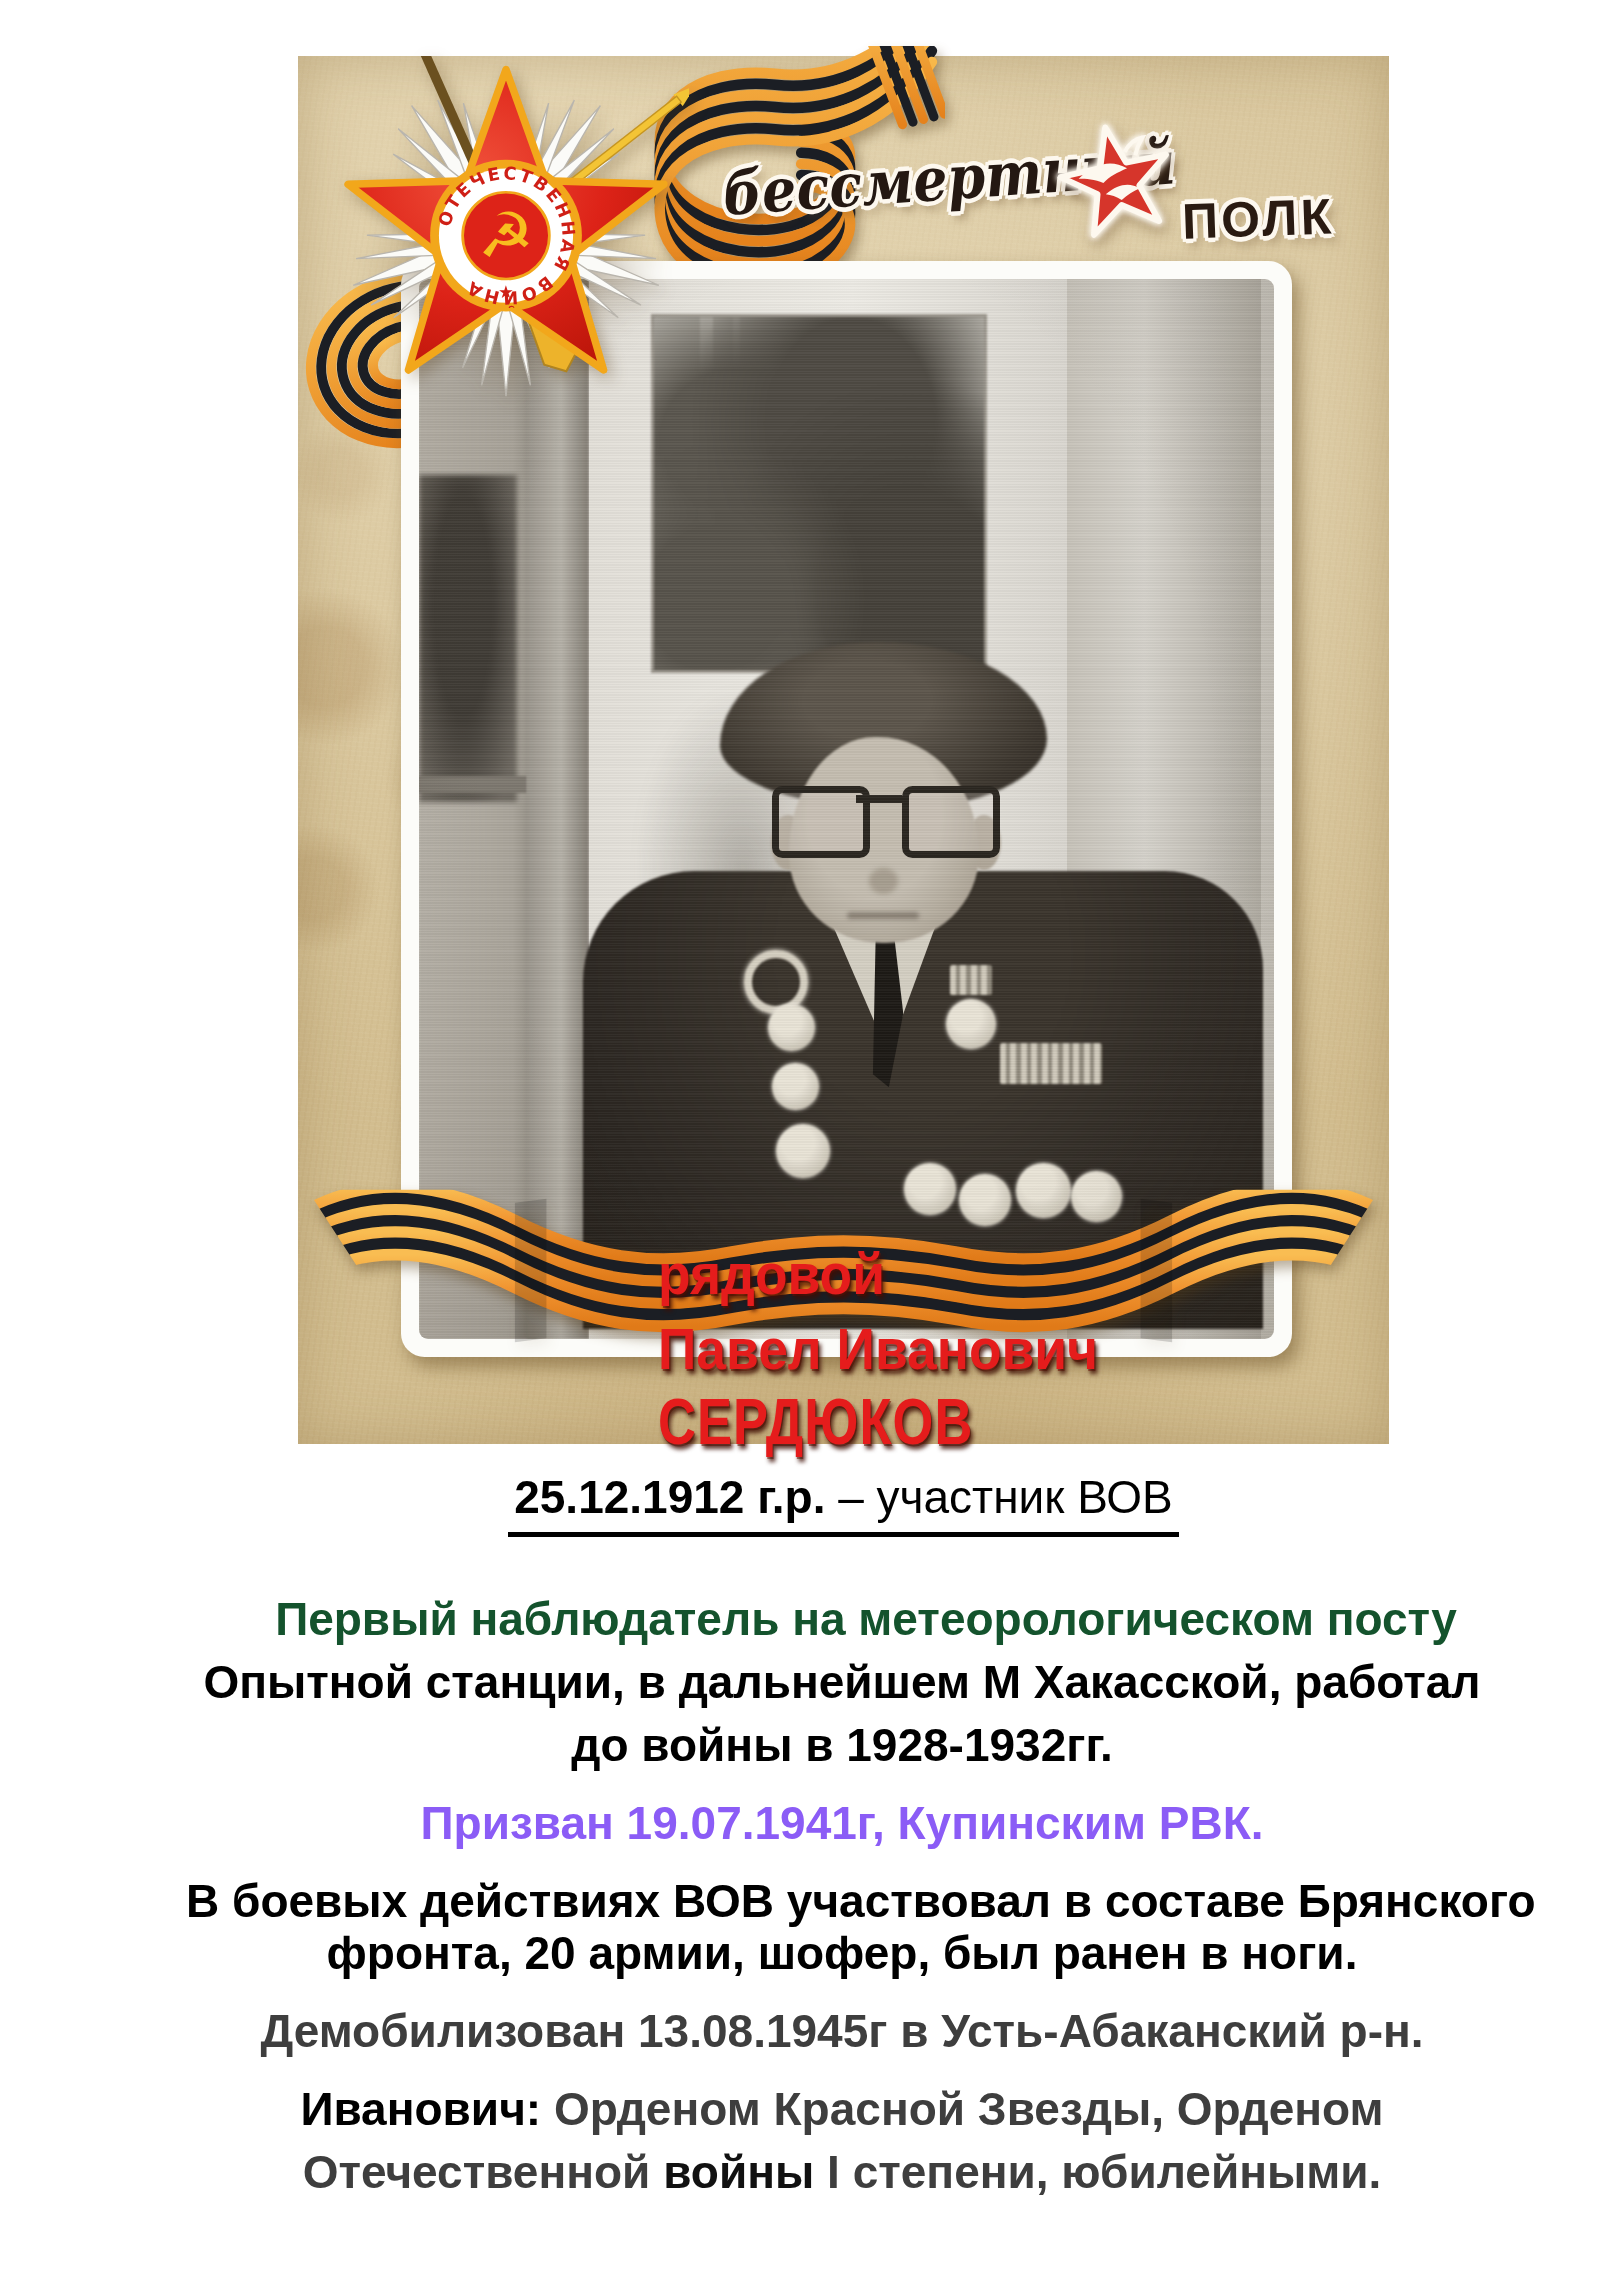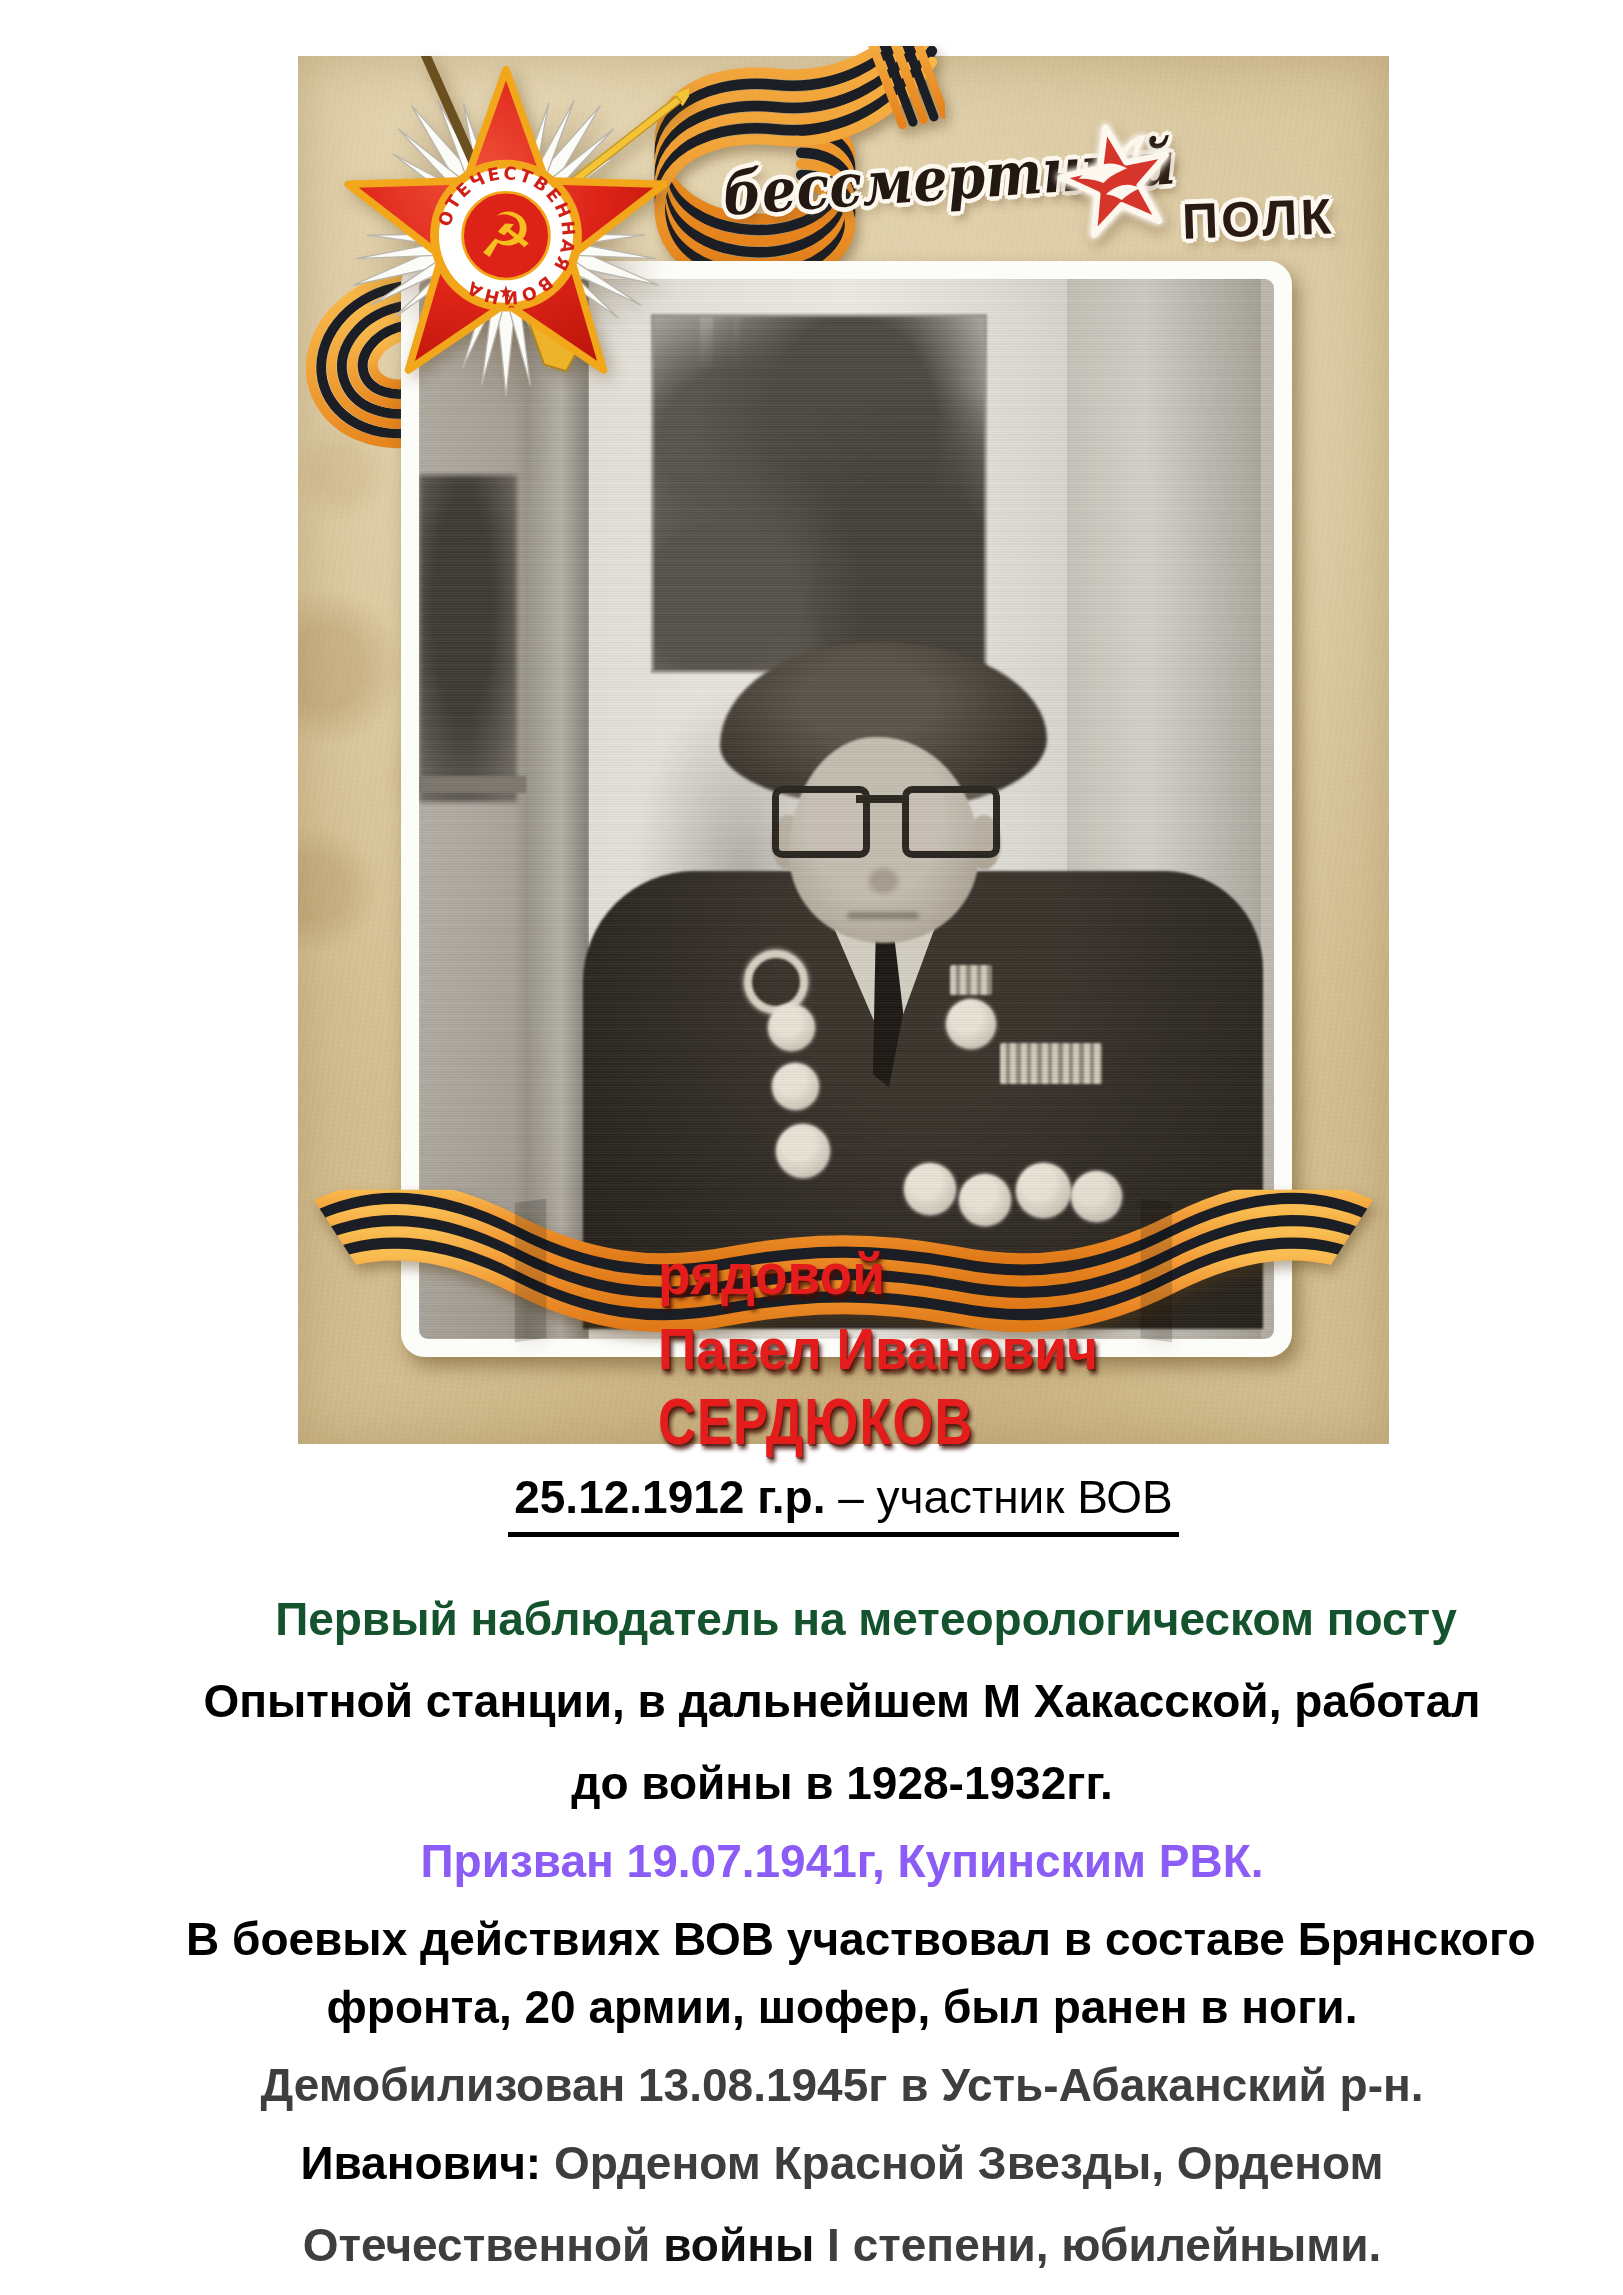--- a/index.html
+++ b/index.html
@@ -112,23 +112,23 @@
     filter:drop-shadow(0 0 3.9px #fdf8ef) drop-shadow(0 0 2.6px #fdf8ef) drop-shadow(3.9px 6.5px 6.5px rgba(95,65,30,.4));}
 
   
   .caption{left:298px;top:1473px;width:1091px;text-align:center;color:#000;
     font-size:46px;line-height:48px;white-space:nowrap;}
   .caption-inner{display:inline-block;border-bottom:5.2px solid #000;padding:0 6.5px 10.5px;}
   .caption-bold{font-weight:700;}
   .bio{left:186px;top:1596px;width:1312px;text-align:center;font-weight:700;
     font-size:46px;color:#000;}
   .bio-line{line-height:47px;white-space:nowrap;}
-  .bio-line + .bio-line{margin-top:35px;}
+  .bio-line + .bio-line{margin-top:16px;}
   .bio-par + .bio-par{margin-top:31px;}
-  .bio-par.tight .bio-line + .bio-line{margin-top:21px;}
+  .bio-par.tight .bio-line + .bio-line{margin-top:5px;}
 
   svg text{font-family:"DejaVu Sans","Liberation Sans",sans-serif;}
 </style>
 </head>
 <body>
 
 <div class="abs" style="left:0;top:0;width:1623px;height:2295px;">
 
   <div class="abs paper">
 

